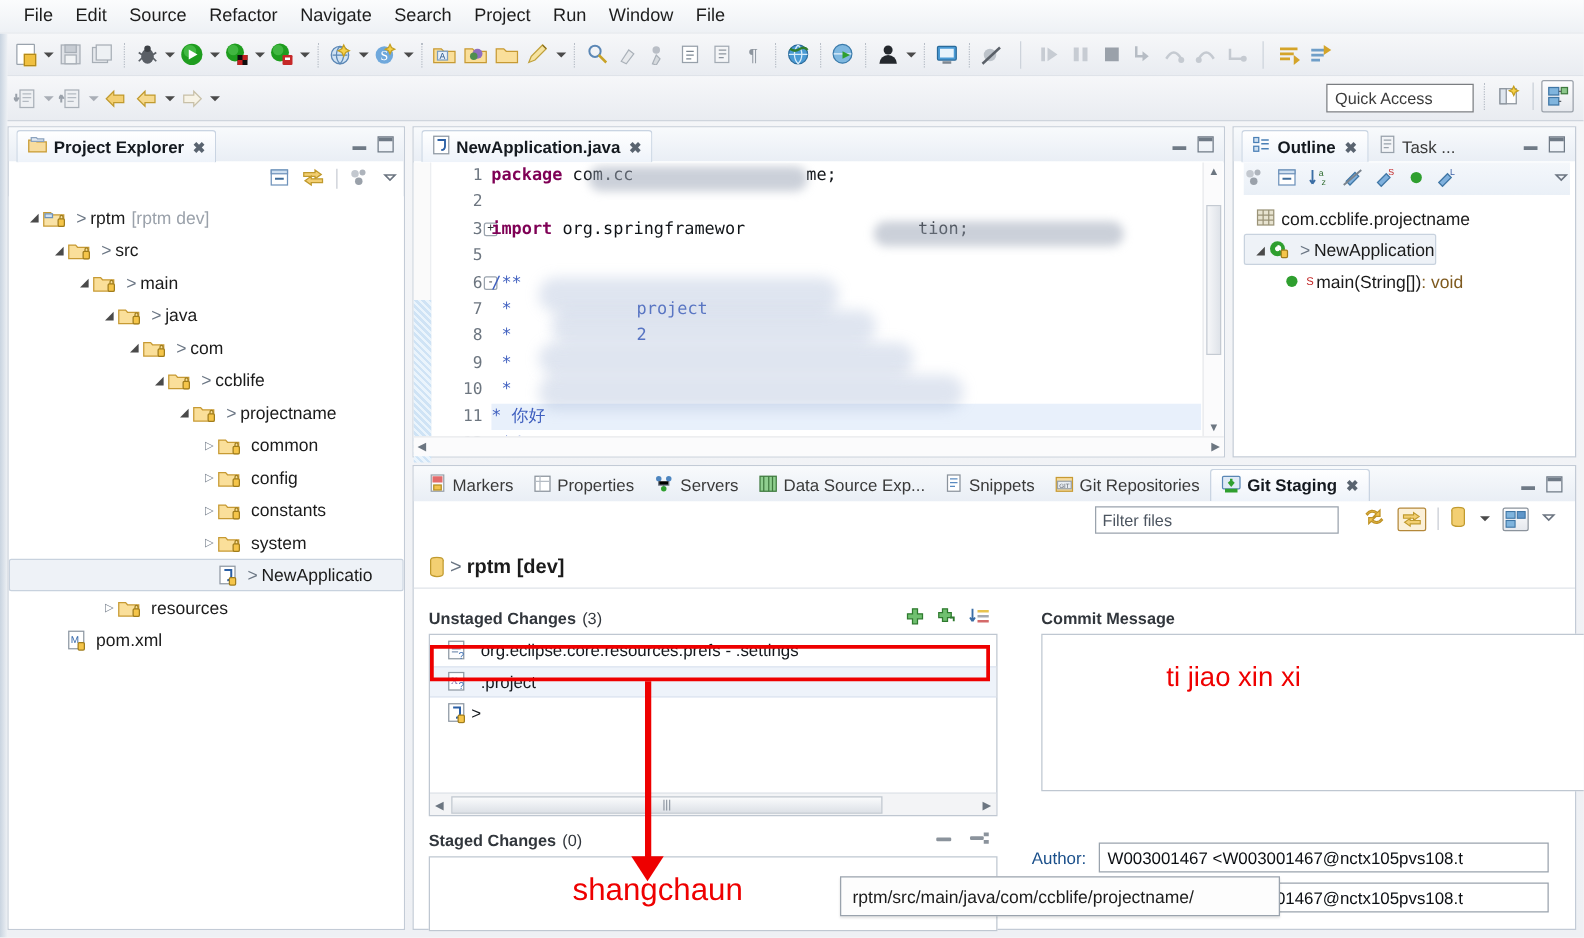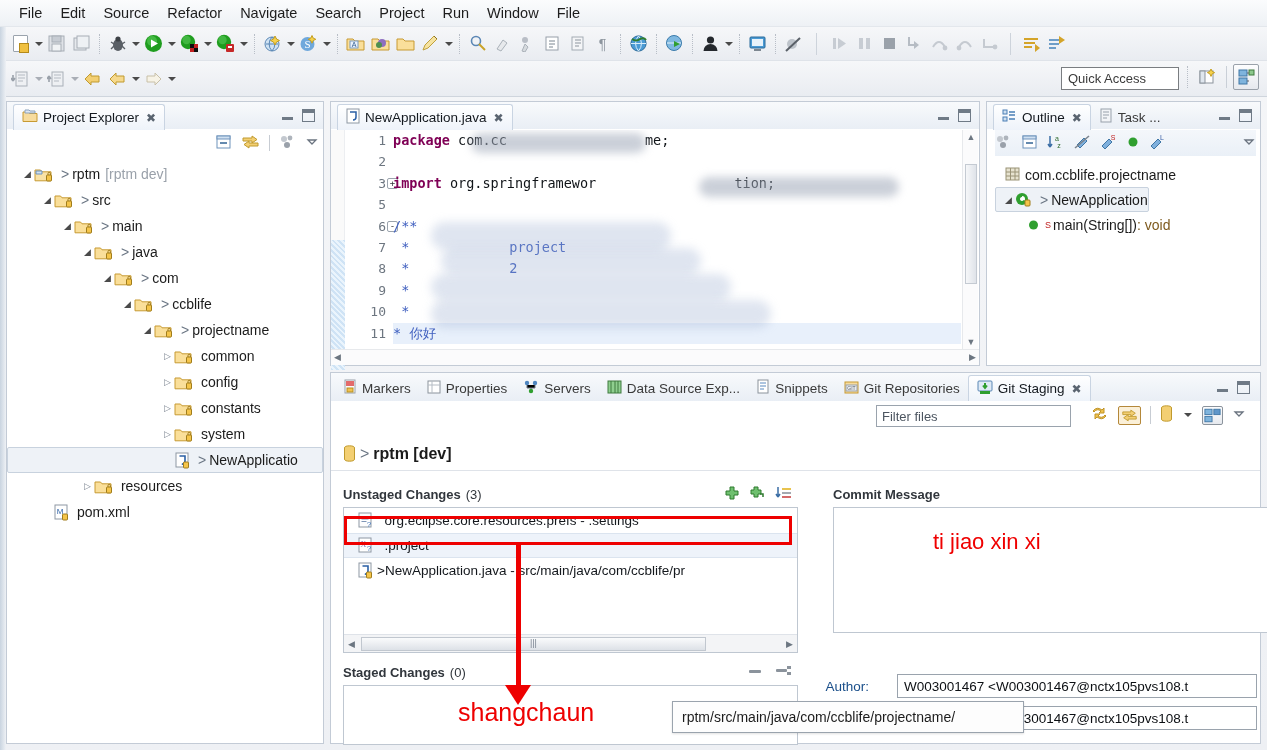--- a/index.html
+++ b/index.html
@@ -70,21 +70,21 @@
   .panel-tabs {
     display:flex; align-items:flex-end; height:28px;
   }
   .ptab {
     display:flex; align-items:center; gap:5px; height:26px; padding:0 8px;
     font-size:13.5px; color:#3a3a3a; white-space:nowrap; cursor:default;
   }
   .ptab.active {
     background:linear-gradient(180deg,#ffffff,#eef3fa);
     border:1px solid #c9d4e2; border-bottom:none;
-    border-radius:3px 3px 0 0; font-weight:400; color:#14191f;
+    border-radius:3px 3px 0 0; font-weight:700; color:#14191f;
   }
   .ptab .x { font-size:12px; color:#5a6470; margin-left:2px; }
 
   .panel-min-max { display:flex; gap:8px; align-items:center; }
   .pm { width:13px; height:13px; position:relative; }
   .pm.min::after { content:""; position:absolute; left:1px; bottom:2px; width:11px; height:3px;
                    background:#6f7a86; }
   .pm.max { border:1px solid #6f7a86; }
   .pm.max::before { content:""; position:absolute; left:0; top:0; right:0; height:3px; background:#6f7a86; }
 
@@ -198,21 +198,21 @@
   #commit { position:absolute; left:502px; top:110px; width:520px; height:150px; }
   #commitBox { position:absolute; left:0; top:24px; width:100%; height:126px;
                background:#fff; border:1px solid #bfc7d1; }
   .commit-note { position:absolute; left:100px; top:46px; color:#ef0000; font-size:22px; }
 
   .field-row { position:absolute; left:478px; display:flex; align-items:center; height:26px; }
   .field-label { width:70px; text-align:right; padding-right:10px;
                  font-size:13.5px; color:#1a4f8a; }
   .field-input { width:360px; height:24px; background:#fff; border:1px solid #9aa3ad;
                  font-size:13.5px; padding-left:6px; display:flex; align-items:center;
-                 overflow:hidden; white-space:nowrap; color:#0c0f13;margin-left:18px; }
+                 overflow:hidden; white-space:nowrap; color:#0c0f13; }
 
   
   .red-rect { position:absolute; border:3px solid #ee0000; pointer-events:none; }
   .red-line { position:absolute; background:#ee0000; }
   .red-arrowhead { position:absolute; width:0; height:0;
                    border-left:13px solid transparent; border-right:13px solid transparent;
                    border-top:20px solid #ee0000; }
   .red-text { position:absolute; color:#ee0000; font-size:25px; white-space:nowrap; }
 
   
@@ -1089,21 +1089,20 @@
             </span>&nbsp;&nbsp;<span>.project</span></div>
           <div class="lrow">
             <span class="ficon" style="display: inline-flex;">
               <svg width="15" height="17" viewBox="0 0 15 17">
                 <rect x="1" y="1" width="12" height="14" fill="#fff" stroke="#8e98a3"></rect>
                 <path d="M4.5 4 h5.5 v5 q0 3.2 -3.2 3.2" fill="none" stroke="#2a5fa5" stroke-width="1.6"></path>
                 <rect x="8.5" y="10" width="5" height="6" rx="1" fill="#f5c54a" stroke="#a07d1c"></rect>
               </svg>
             </span>
             <span class="gt">&gt;</span>
-            <span>NewApplication.java - src/main/java/com/ccblife/pr</span>
           </div>
         <div class="lscroll">
           <div style="padding:0 4px;font-size:9px;color:#6c7681;">◀</div>
           <div class="lsthumb" style="width:345px;position:relative;">
             <span style="position:absolute;left:50%;top:0;transform:translateX(-50%);font-size:9px;color:#7b8491;">|||</span>
           </div>
           <div style="margin-left:auto;padding:0 4px;font-size:9px;color:#6c7681;">▶</div>
         </div>
       </div>
     </div>

